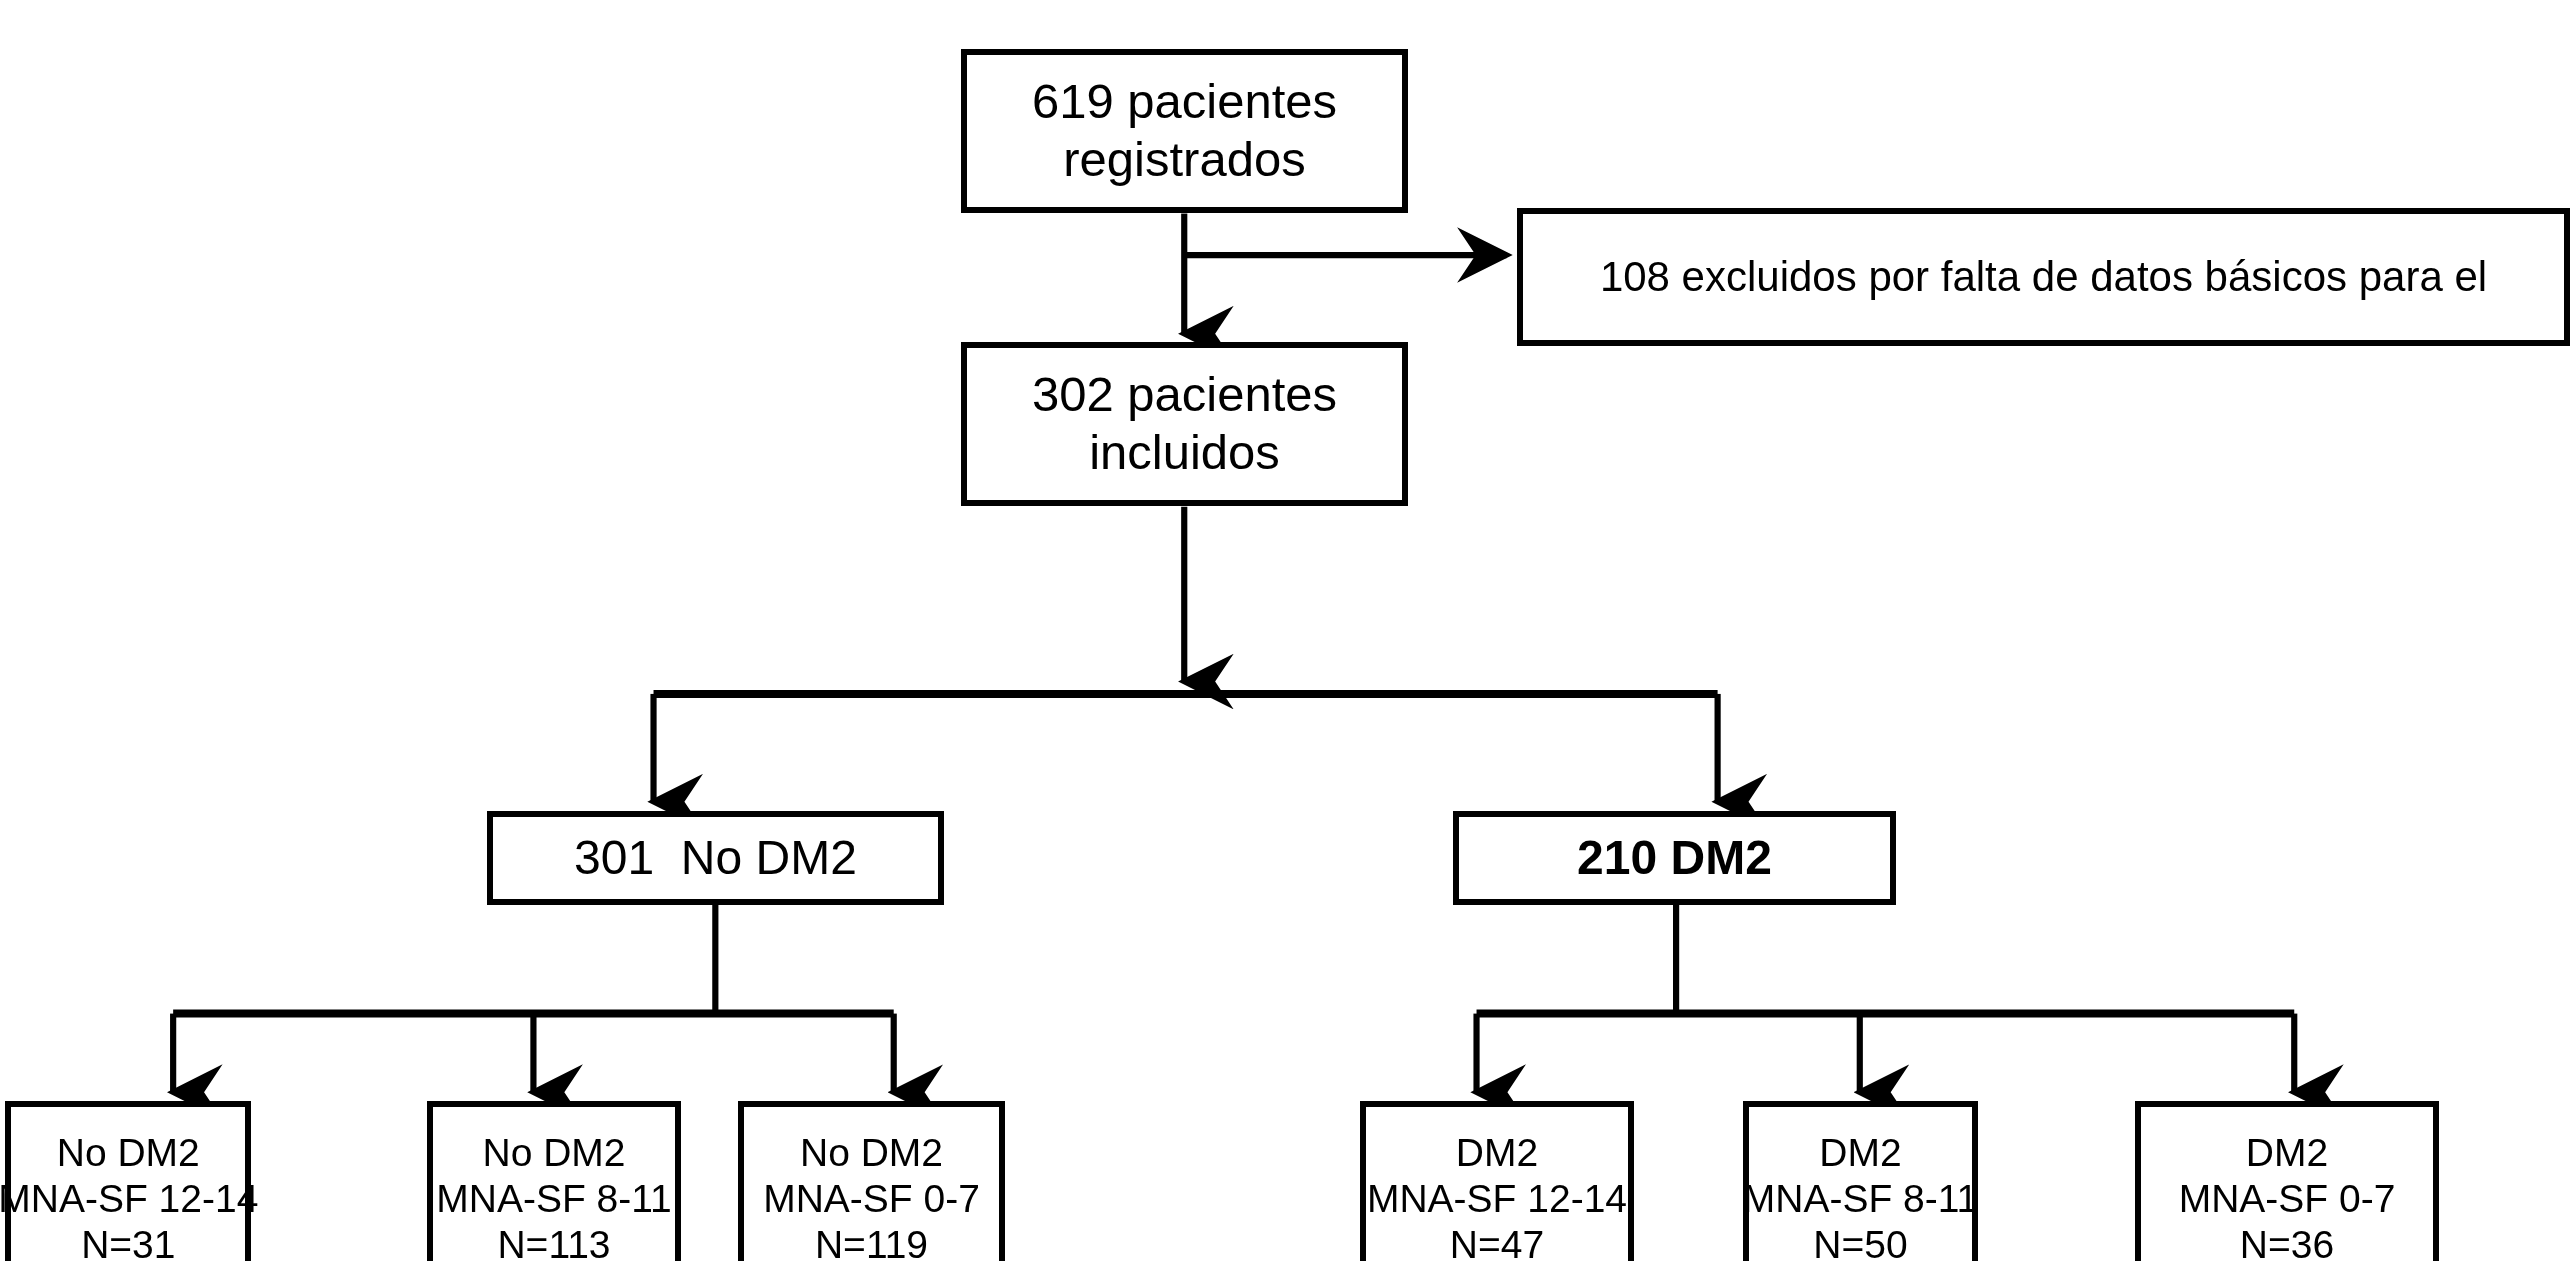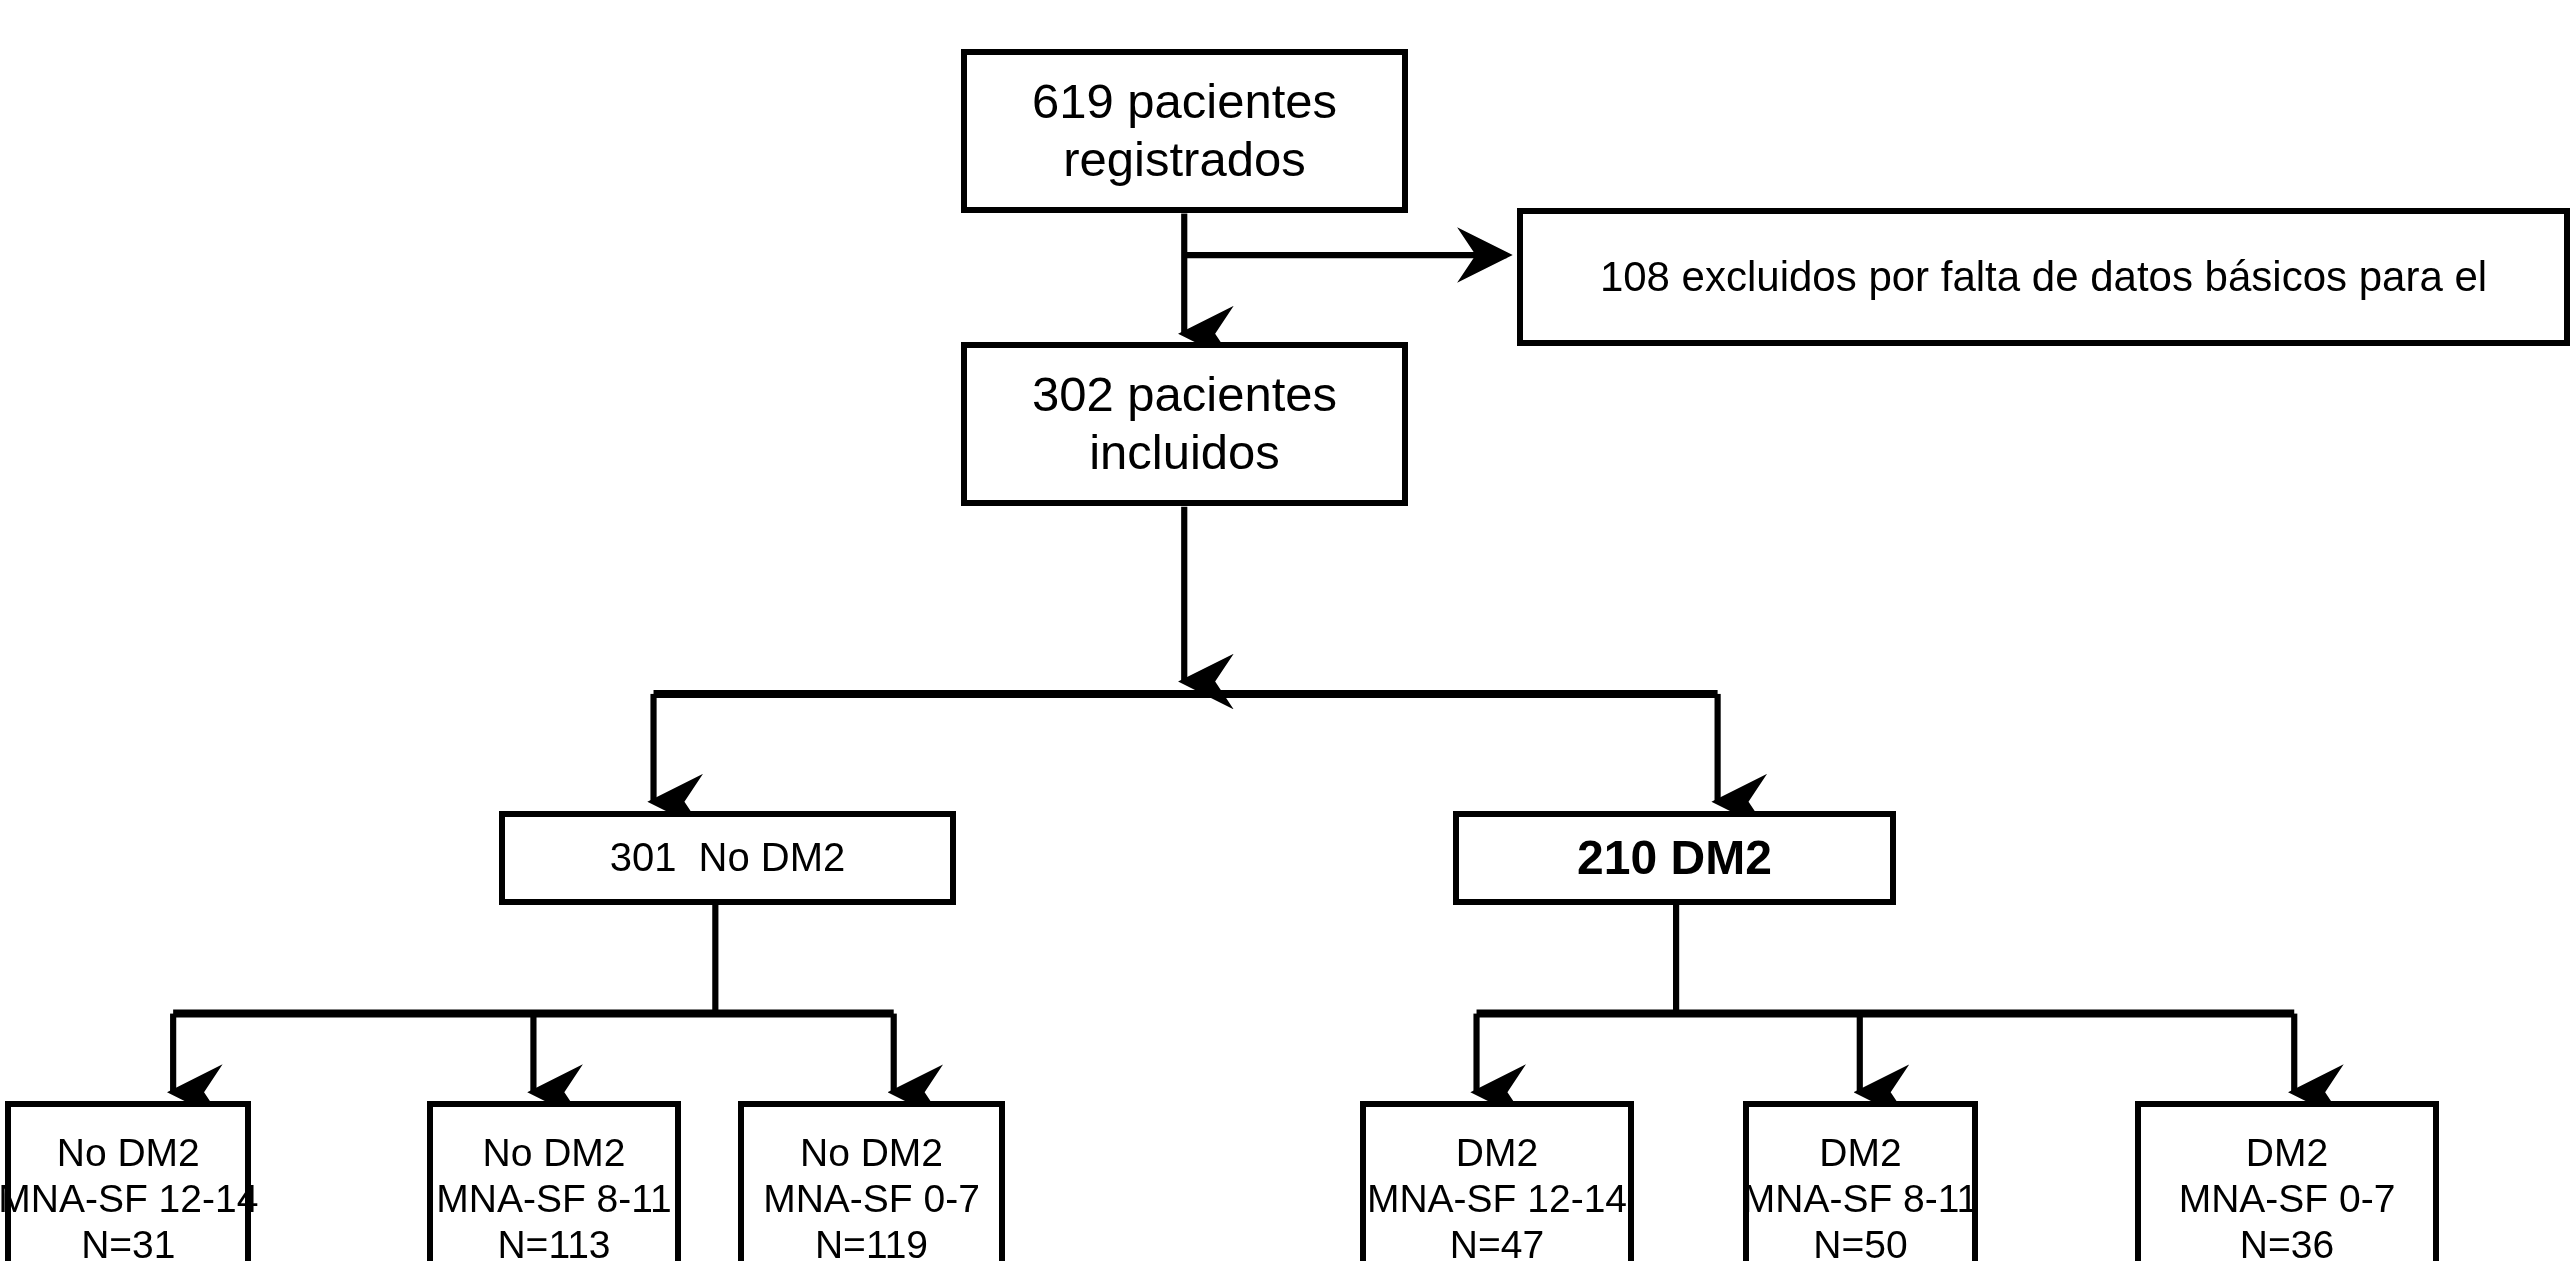--- a/index.html
+++ b/index.html
@@ -59,23 +59,23 @@
     padding: 0 29px;
   }
   
   #node-included {
     left: 961px;  top: 298px;
     width: 447px;  height: 164px;
     font-size: 49px;
   }
   
   #node-nodm2 {
-    left: 499px;   top: 767px;
+    left: 487px;   top: 767px;
     width: 457px;  height: 94px;
-    font-size: 40px;
+    font-size: 48px;
   }
   #node-dm2 {
     left: 1453px;  top: 767px;
     width: 443px;  height: 94px;
     font-size: 48px;
     font-weight: bold;
   }
   
   .leaf {
     top: 1057px;

